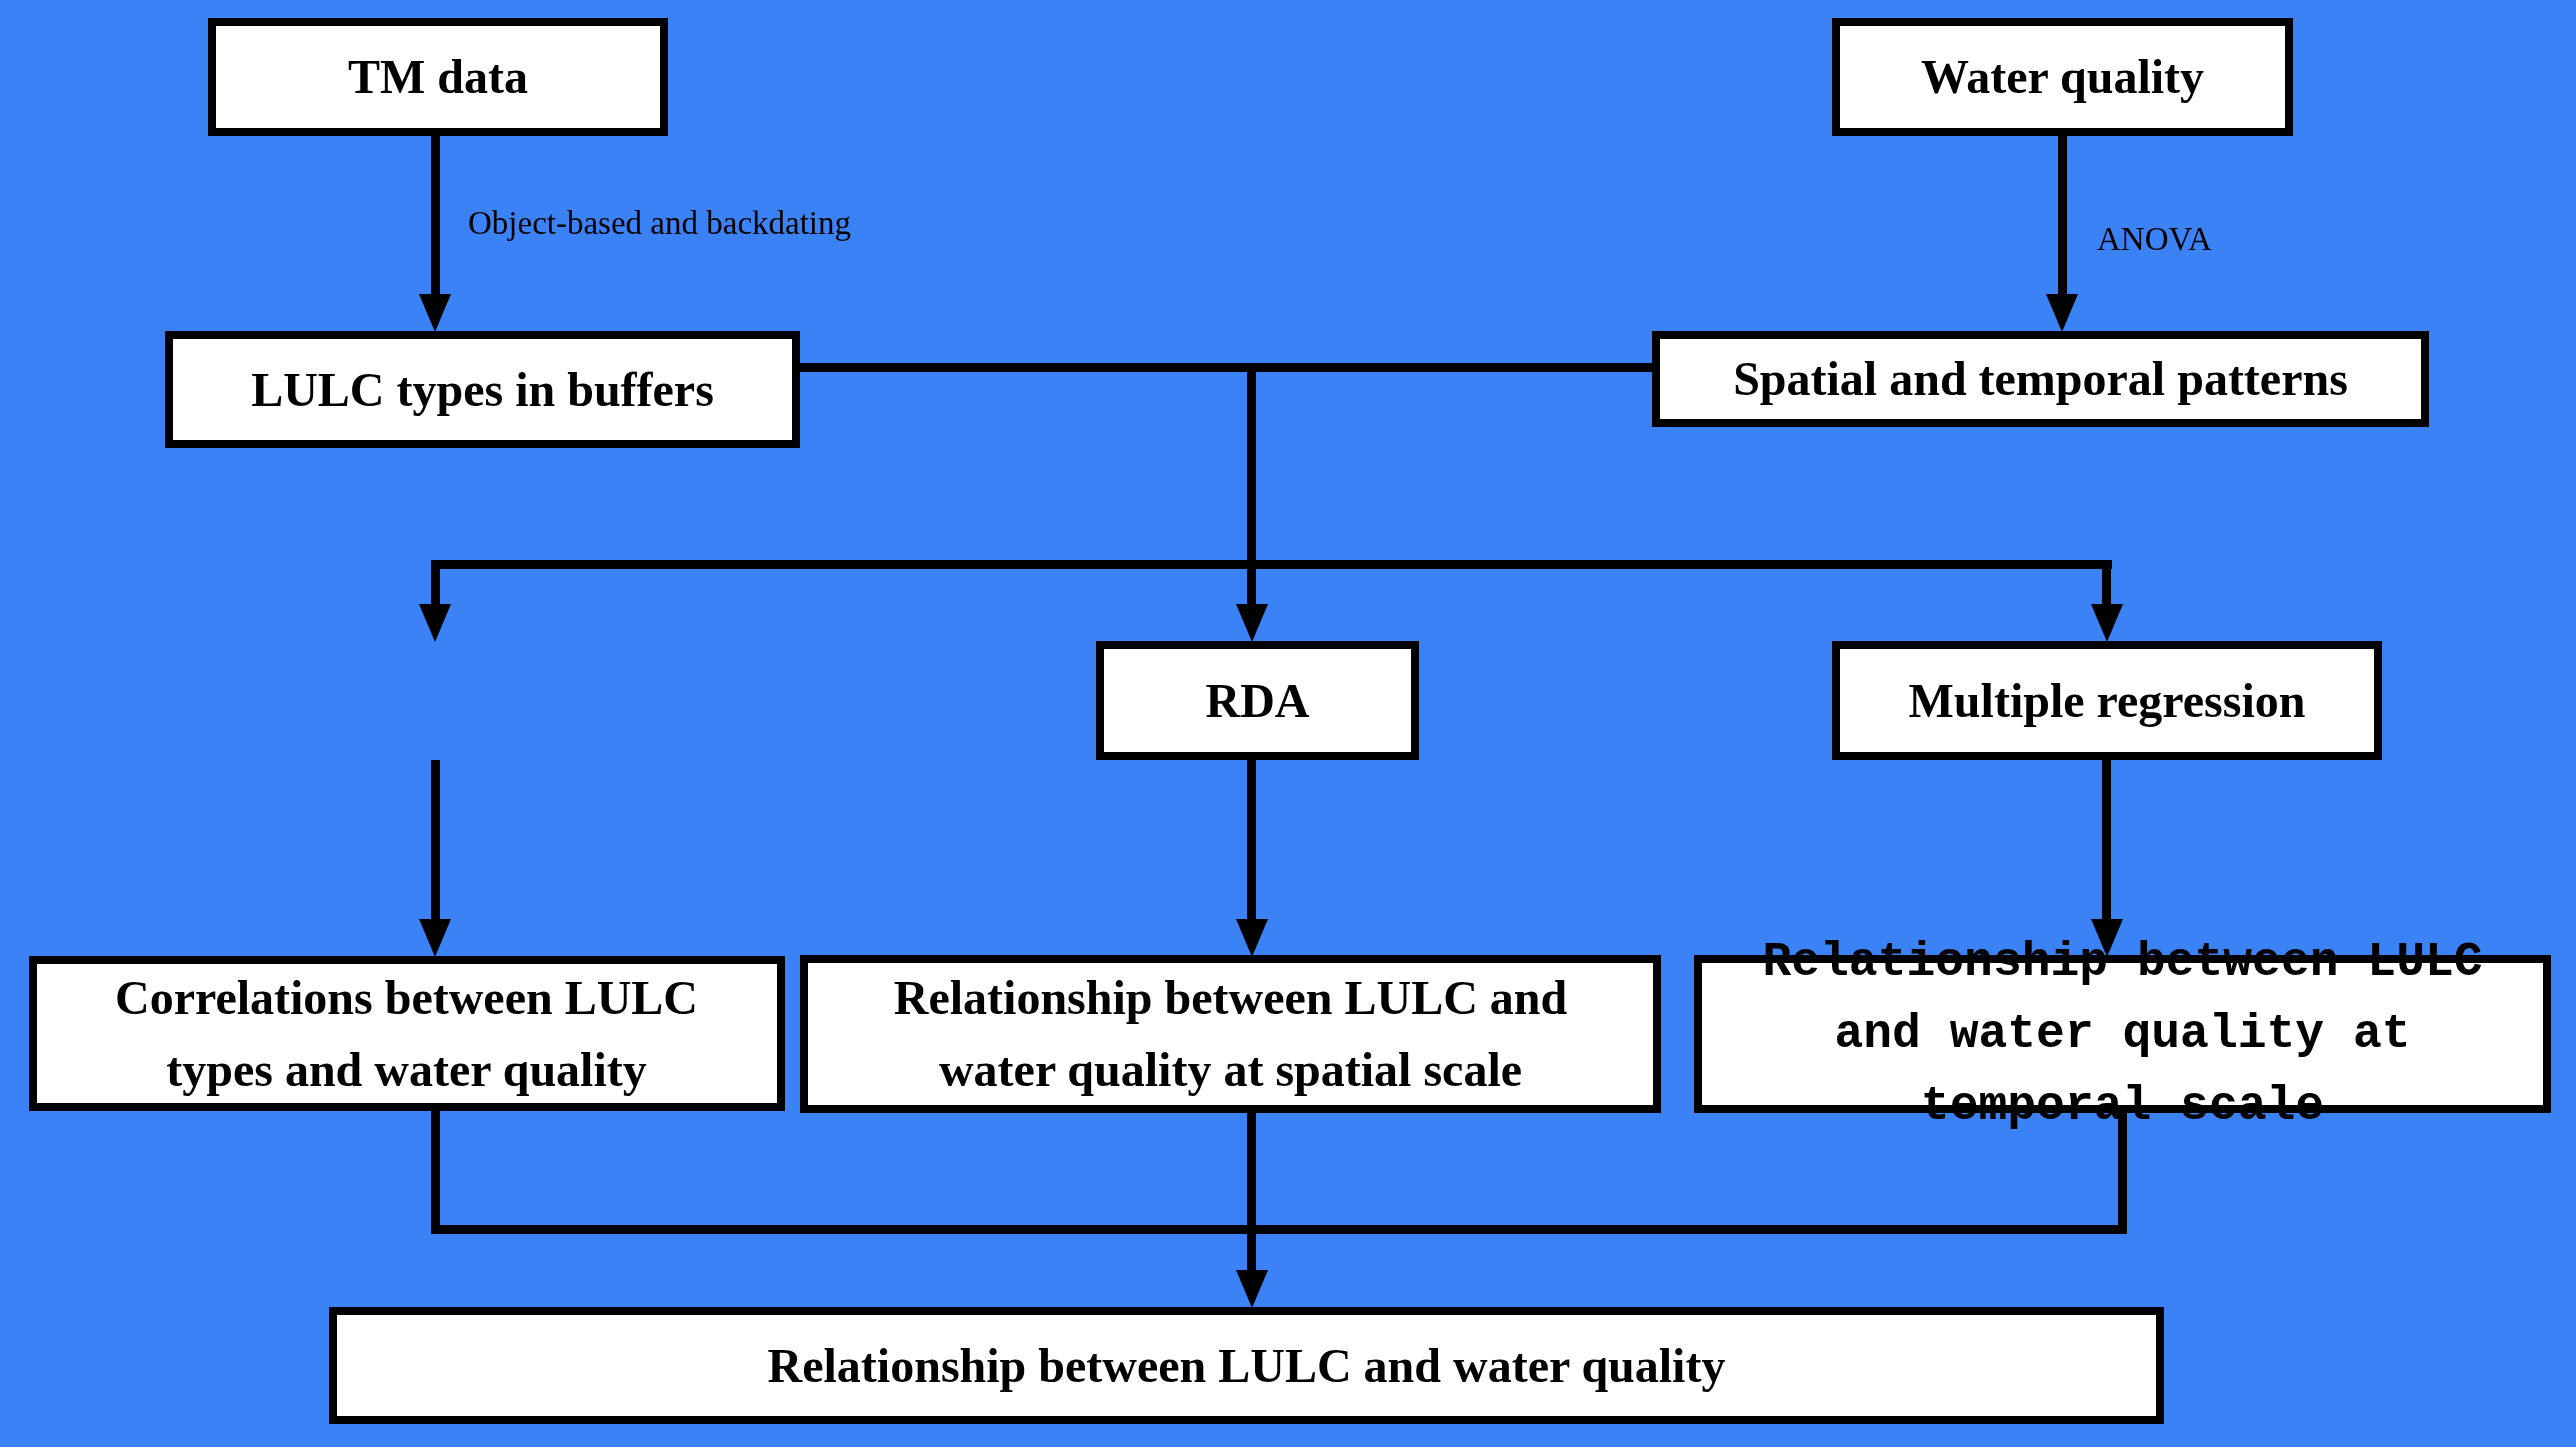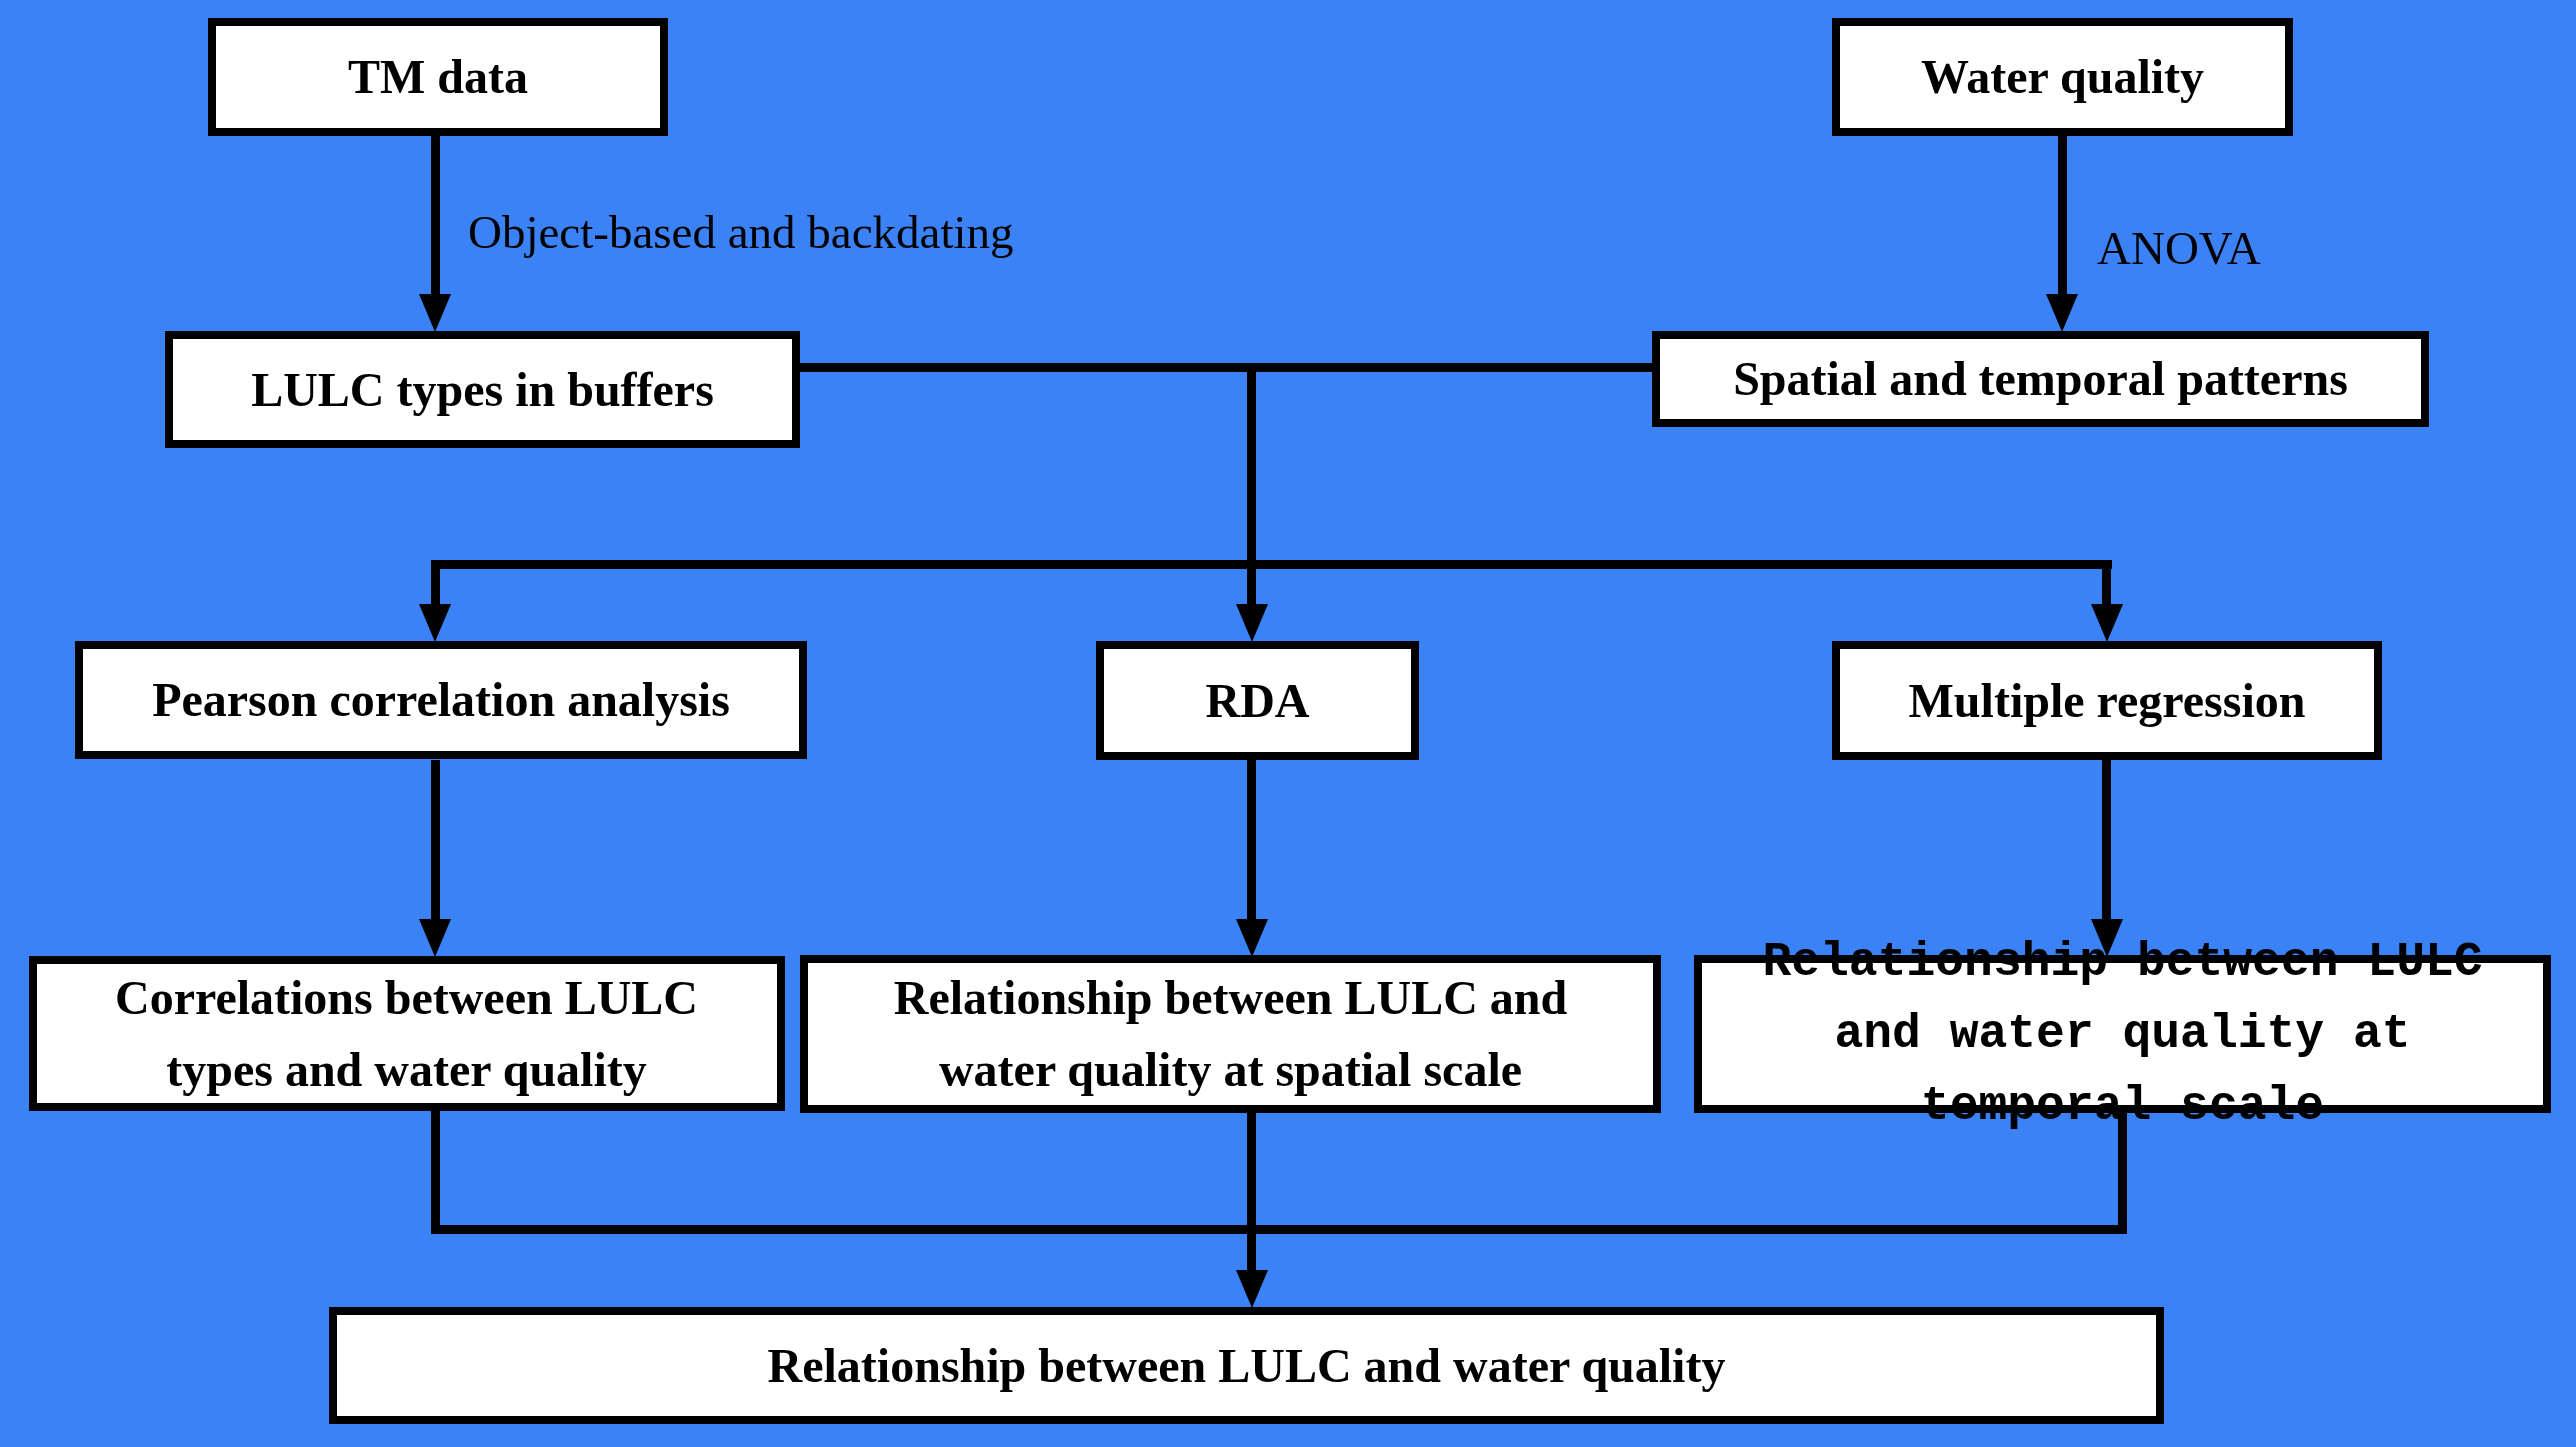--- a/index.html
+++ b/index.html
@@ -36,21 +36,21 @@
   .arrowhead {
     position: absolute;
     width: 0;
     height: 0;
     border-left: 16px solid transparent;
     border-right: 16px solid transparent;
     border-top: 38px solid #000000;
   }
   .edge-label {
     position: absolute;
-    font-size: 47px;
+    font-size: 33px;
     font-weight: normal;
     white-space: nowrap;
   }
 
   
   #node-tm        { left: 208px;  top: 17.7px;  width: 460px;  height: 118px; }
   #node-water     { left: 1832px; top: 17.7px;  width: 461px;  height: 118px; }
   
   #node-lulc      { left: 165px;  top: 331px; width: 635px;  height: 117px; }
   #node-patterns  { left: 1652px; top: 331px; width: 777px; height: 96px; }
@@ -122,21 +122,20 @@
   <div class="line" id="ln-cross"></div>
   <div class="line" id="ln-centerdrop"></div>
   <div class="line" id="ln-bar"></div>
   <div class="line" id="ln-stub-left"></div>
   <div class="line" id="ln-stub-mid"></div>
   <div class="line" id="ln-stub-right"></div>
   <div class="arrowhead" id="ah-pearson"></div>
   <div class="arrowhead" id="ah-rda"></div>
   <div class="arrowhead" id="ah-multireg"></div>
 
-  <div class="node" id="node-pearson">Pearson correlation analysis</div>
   <div class="node" id="node-rda">RDA</div>
   <div class="node" id="node-multireg">Multiple regression</div>
 
   <div class="line" id="ln-pearson-out"></div>
   <div class="line" id="ln-rda-out"></div>
   <div class="line" id="ln-multireg-out"></div>
   <div class="arrowhead" id="ah-corr"></div>
   <div class="arrowhead" id="ah-spatres"></div>
   <div class="arrowhead" id="ah-tempres"></div>
 

